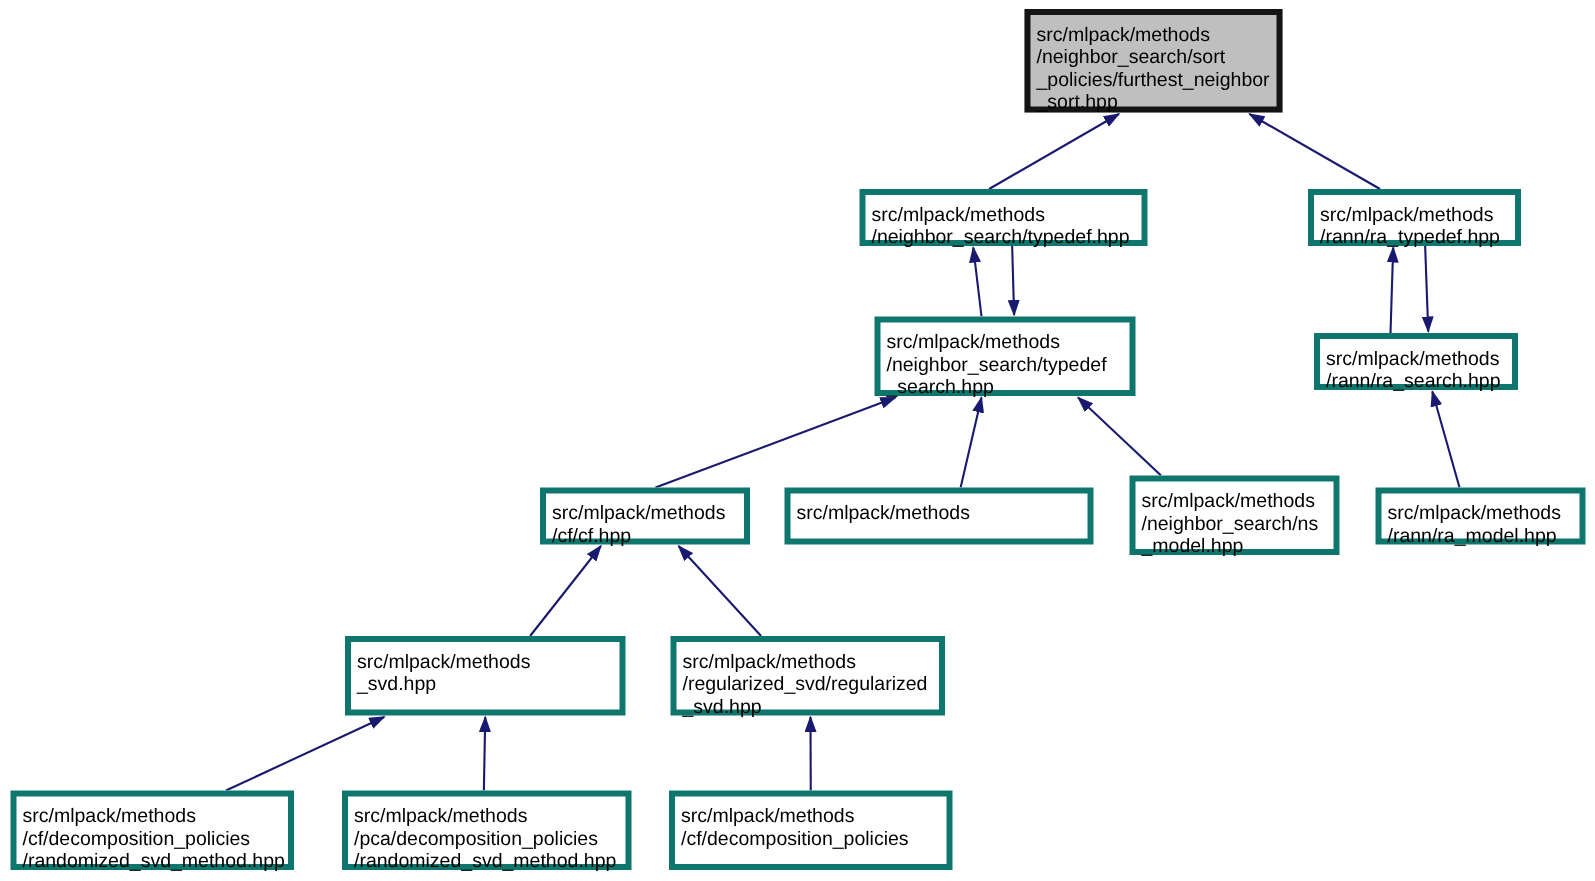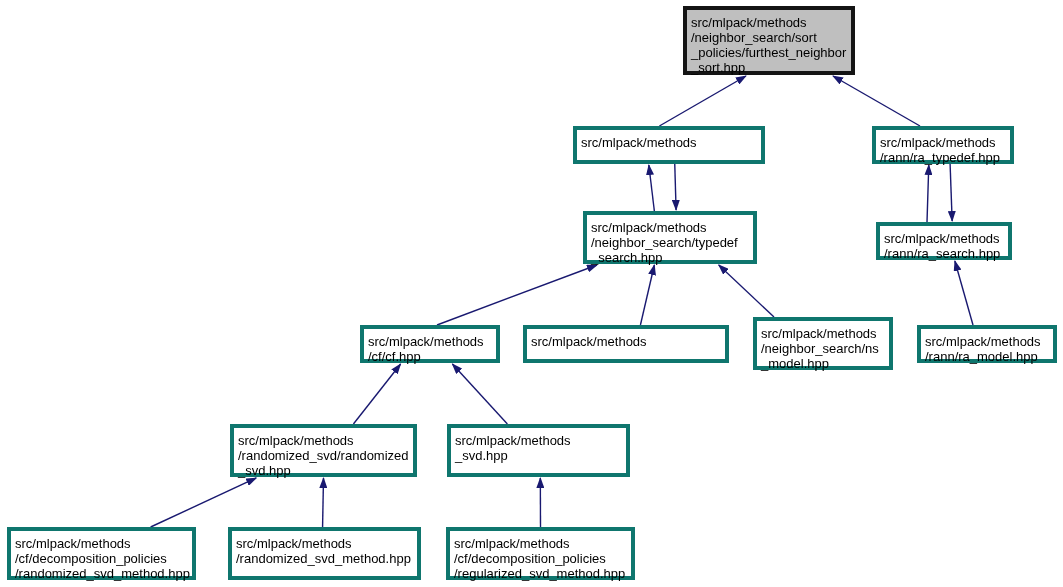--- a/index.html
+++ b/index.html
@@ -75,20 +75,21 @@
   </svg>
 
 <div class="node highlight" style="left: 683px; top: 6px; width: 172px; height: 69px;">
       <div class="line">src/mlpack/methods</div>
       <div class="line">/neighbor_search/sort</div>
       <div class="line">_policies/furthest_neighbor</div>
       <div class="line last">_sort.hpp</div>
     </div>
     <div class="node" style="left: 573px; top: 126px; width: 192px; height: 38px;">
       <div class="line">src/mlpack/methods</div>
+      <div class="line last">/neighbor_search/typedef.hpp</div>
     </div>
     <div class="node" style="left: 872px; top: 126px; width: 142px; height: 38px;">
       <div class="line">src/mlpack/methods</div>
       <div class="line last">/rann/ra_typedef.hpp</div>
     </div>
     <div class="node" style="left: 583px; top: 211px; width: 174px; height: 53px;">
       <div class="line">src/mlpack/methods</div>
       <div class="line">/neighbor_search/typedef</div>
       <div class="line last">_search.hpp</div>
     </div>
@@ -107,34 +108,34 @@
       <div class="line">src/mlpack/methods</div>
       <div class="line">/neighbor_search/ns</div>
       <div class="line last">_model.hpp</div>
     </div>
     <div class="node" style="left: 917px; top: 325px; width: 140px; height: 38px;">
       <div class="line">src/mlpack/methods</div>
       <div class="line last">/rann/ra_model.hpp</div>
     </div>
     <div class="node" style="left: 230px; top: 424px; width: 187px; height: 53px;">
       <div class="line">src/mlpack/methods</div>
-      <div class="line">/randomized_svd/randomized</div>
       <div class="line last">_svd.hpp</div>
     </div>
     <div class="node" style="left: 447px; top: 424px; width: 183px; height: 53px;">
       <div class="line">src/mlpack/methods</div>
+      <div class="line">/regularized_svd/regularized</div>
       <div class="line last">_svd.hpp</div>
     </div>
     <div class="node" style="left: 7px; top: 527px; width: 189px; height: 53px;">
       <div class="line">src/mlpack/methods</div>
       <div class="line">/cf/decomposition_policies</div>
       <div class="line last">/randomized_svd_method.hpp</div>
     </div>
     <div class="node" style="left: 228px; top: 527px; width: 193px; height: 53px;">
       <div class="line">src/mlpack/methods</div>
+      <div class="line">/pca/decomposition_policies</div>
       <div class="line last">/randomized_svd_method.hpp</div>
     </div>
     <div class="node" style="left: 446px; top: 527px; width: 189px; height: 53px;">
       <div class="line">src/mlpack/methods</div>
       <div class="line">/cf/decomposition_policies</div>
-      <div class="line last">/regularized_svd_method.hpp</div>
     </div>
   </div>
 
 </body></html>

